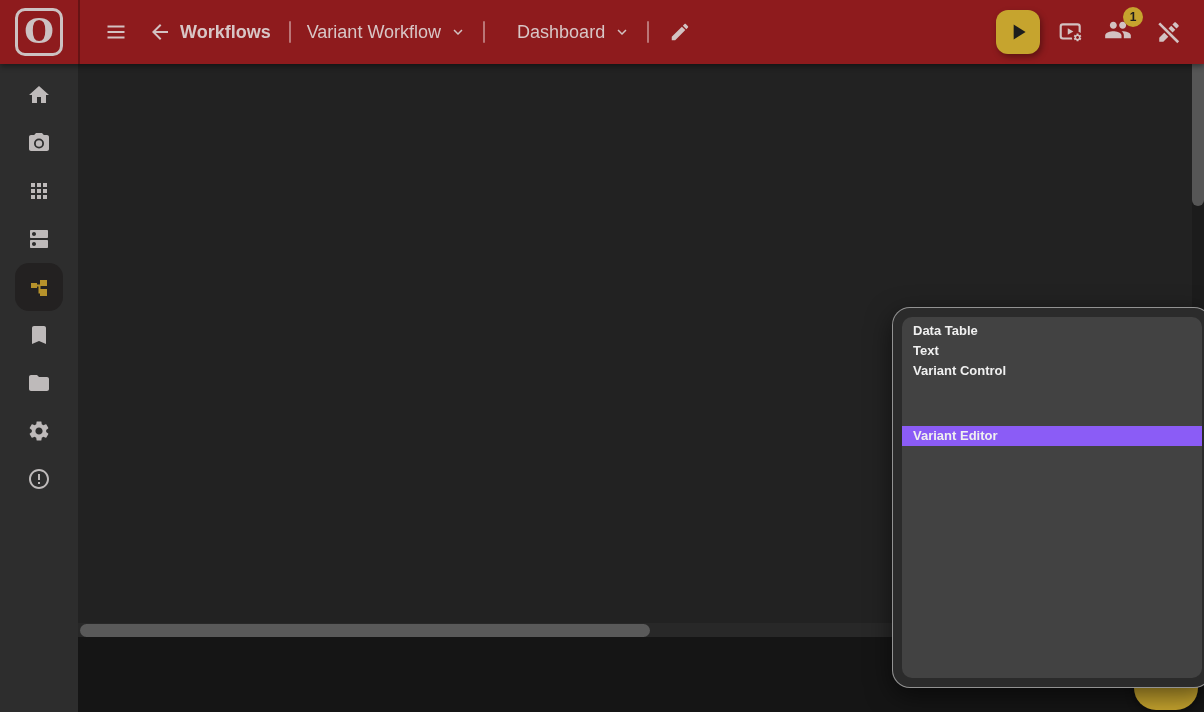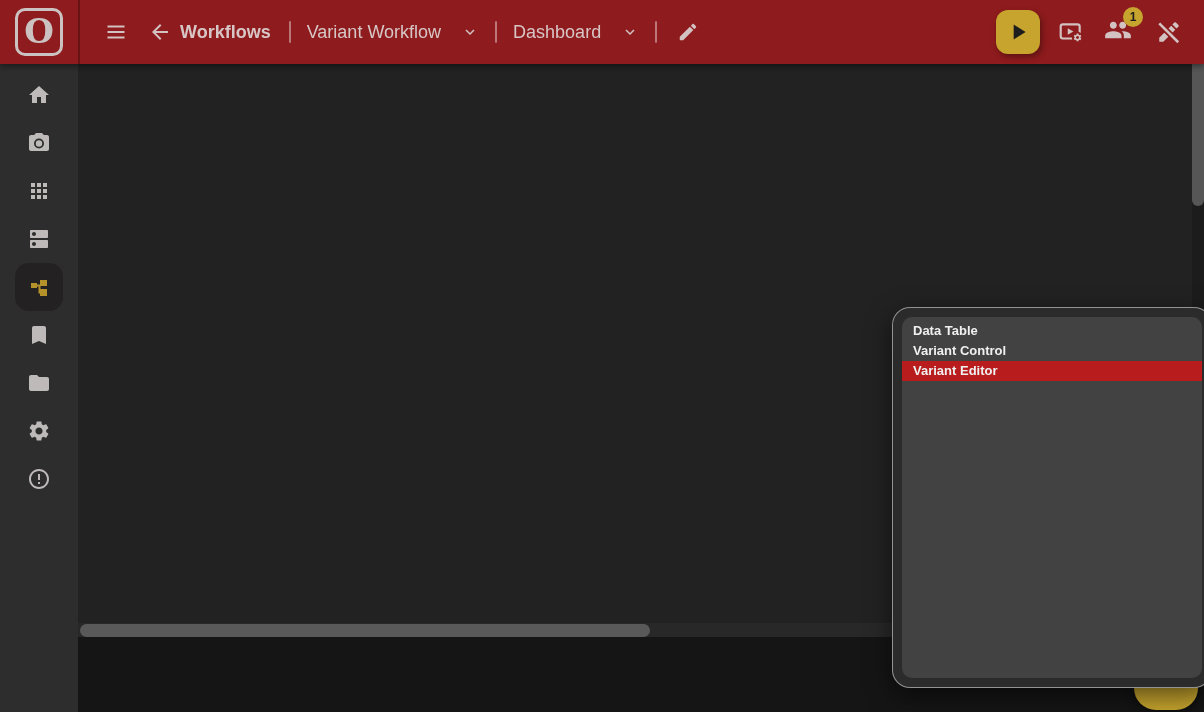--- a/index.html
+++ b/index.html
@@ -22,21 +22,21 @@
   }
   .logo-letter{
     font-family:"DejaVu Serif",serif;font-size:34px;font-weight:600;
     color:#CCC2C2;line-height:1;transform:translateY(-1px);
   }
   .topbar-div{width:2px;height:64px;background:rgba(0,0,0,.28);flex:none;}
   .tb-btn{display:flex;align-items:center;justify-content:center;cursor:pointer;flex:none;background:none;border:none;padding:0;}
   .tb-ic{display:block;}
   .tb-text{color:#D8C6C6;font-size:18px;white-space:nowrap;cursor:pointer;}
   .pipe{width:2px;height:22px;background:rgba(255,255,255,.40);border-radius:1px;flex:none;}
-  .dropdown{display:flex;align-items:center;gap:20px;cursor:pointer;flex:none;}
+  .dropdown{display:flex;align-items:center;gap:8px;cursor:pointer;flex:none;}
   .spacer{flex:1;}
   .play-btn{
     width:44px;height:44px;border-radius:12px;background:#C6A42E;border:none;
     display:flex;align-items:center;justify-content:center;cursor:pointer;flex:none;
     box-shadow:2px 3px 6px rgba(0,0,0,.35);margin-right:18px;
   }
   .people-wrap{position:relative;margin-right:24px;}
   .badge{
     position:absolute;top:-9px;right:-11px;width:20px;height:20px;border-radius:50%;
     background:#C6A42E;color:#1d1d1d;font-size:12px;font-weight:700;
@@ -75,21 +75,21 @@
     z-index:10;box-shadow:0 8px 26px rgba(0,0,0,.55);
   }
   .menu-inner{
     position:absolute;left:9px;top:9px;right:9px;bottom:9px;
     background:#424242;border-radius:10px;padding-top:4px;overflow:hidden;
   }
   .menu-row{
     height:20px;line-height:20px;padding-left:11px;
     font-size:13px;font-weight:600;color:#F0F0F0;cursor:pointer;white-space:nowrap;
   }
-  .menu-row.selected{background:#b91c1c;}
+  .menu-row.selected{background:#8b5cf6;margin-top:45px;}
 </style>
 </head>
 <body>
 
 <div id="stage">
 
   <div class="canvas"></div>
   <div class="bottom-region"></div>
 
   <div class="hscroll-track"></div>
@@ -97,20 +97,21 @@
   <div class="hscroll-frag-dark"></div>
   <div class="hscroll-frag-light"></div>
   <div class="vscroll-track"></div>
   <div class="vscroll-thumb"></div>
 
   <button class="fab"></button>
 
   <div class="menu-panel">
     <div class="menu-inner">
       <div class="menu-row">Data Table</div>
+      <div class="menu-row">Text</div>
       <div class="menu-row">Variant Control</div>
       <div class="menu-row selected">Variant Editor</div>
     </div>
   </div>
 
   <div class="sidebar">
     <div class="side-item">
       <span class="ic-holder">
         <svg width="24" height="24" viewBox="0 0 24 24">
             <path d="M10 20v-6h4v6h5v-8h3L12 3 2 12h3v8z"></path>
@@ -204,21 +205,21 @@
 
     <div class="dropdown" style="margin-left:16px;">
       <span class="tb-text">Variant Workflow</span>
       <svg width="18" height="18" viewBox="0 0 24 24" fill="#D3C2C2">
           <path d="M16.59 8.59 12 13.17 7.41 8.59 6 10l6 6 6-6z"></path>
         </svg>
     </div>
 
     <span class="pipe" style="margin-left:16px;"></span>
 
-    <div class="dropdown" style="margin-left:16px;">
+    <div class="dropdown" style="margin-left:32px;">
       <span class="tb-text">Dashboard</span>
       <svg width="18" height="18" viewBox="0 0 24 24" fill="#D3C2C2">
           <path d="M16.59 8.59 12 13.17 7.41 8.59 6 10l6 6 6-6z"></path>
         </svg>
     </div>
 
     <span class="pipe" style="margin-left:16px;"></span>
 
     <button class="tb-btn" style="margin-left:20px;">
       <svg class="tb-ic" width="22" height="22" viewBox="0 0 24 24" fill="#D3C2C2">

